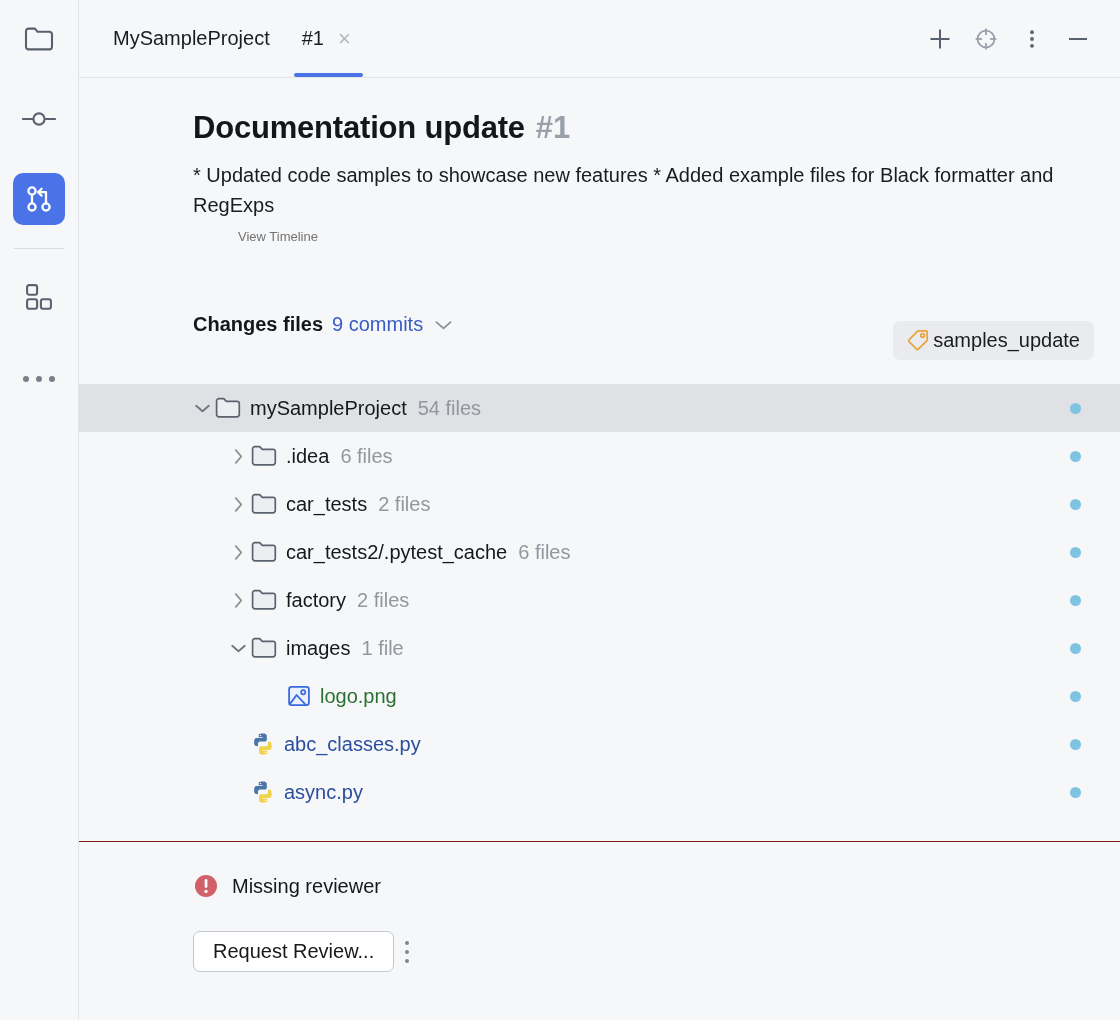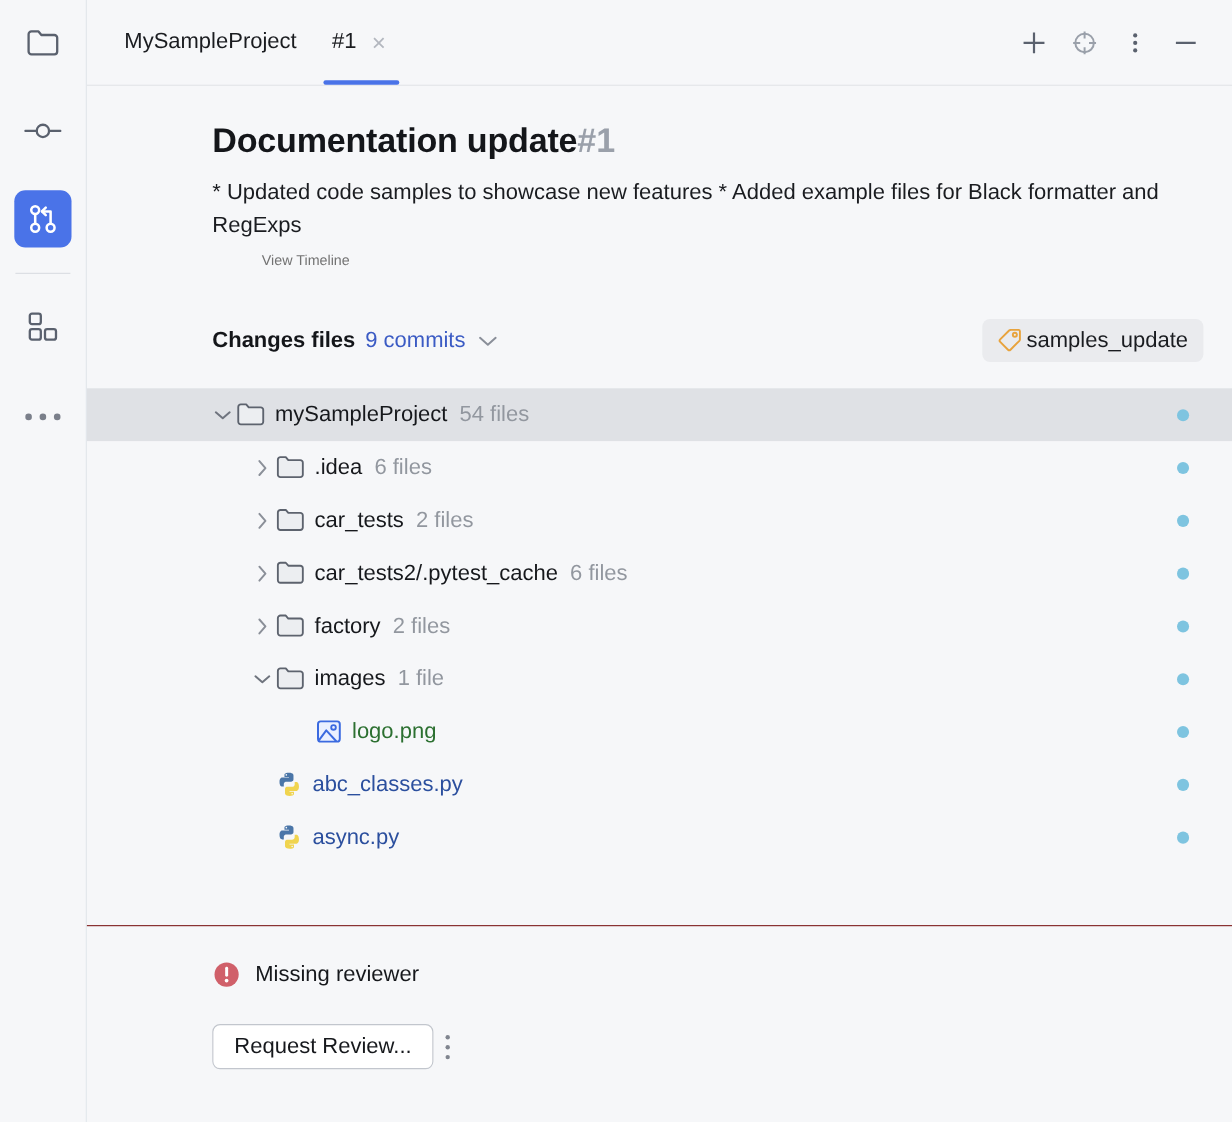--- a/index.html
+++ b/index.html
@@ -66,21 +66,21 @@
   }
   .hdr-btn {
     width: 40px; height: 40px; display: flex; align-items: center; justify-content: center;
     border-radius: 6px; cursor: pointer; color: #5a5f6a;
   }
 
   
   .content { padding: 0 0 0 114px; }
 
   .title-row {
-    display: flex; align-items: center; 
+    display: flex; align-items: center; gap: 11px;
     margin-top: 32px;
   }
   .title-main { font-size: 31px; font-weight: bold; color: #14161a; letter-spacing: -0.2px; }
   .title-num  { font-size: 31px; font-weight: bold; color: #9aa0aa; }
 
   .desc {
     margin-top: 15px; font-size: 20px; color: #1a1c20; line-height: 1.48;
     max-width: 960px; padding-right: 30px;
   }
   .timeline-link {
@@ -95,21 +95,21 @@
   .changes-count {
     font-size: 20px; color: #3b5bc4; margin-left: 9px; cursor: pointer;
   }
   .chev-down {
     margin-left: 11px; color: #8a8f99; cursor: pointer; display: flex; align-items: center;
   }
   .spacer { flex: 1; }
   .tag-badge {
     display: inline-flex; align-items: center; gap: 3px;
     background: #eaebee; border-radius: 7px;
-    padding: 7px 14px 7px 12px; cursor: pointer;
+    padding: 7px 14px 7px 12px; cursor: pointer; margin-top: 32px;
   }
   .tag-text { font-size: 20px; color: #1a1c20; }
 
   
   .tree { margin-top: 24px; margin-left: -114px; }
   .tree-row {
     height: 48px; display: flex; align-items: center; position: relative;
     cursor: pointer;
   }
   .tree-row.selected { background: #dfe1e5; }

